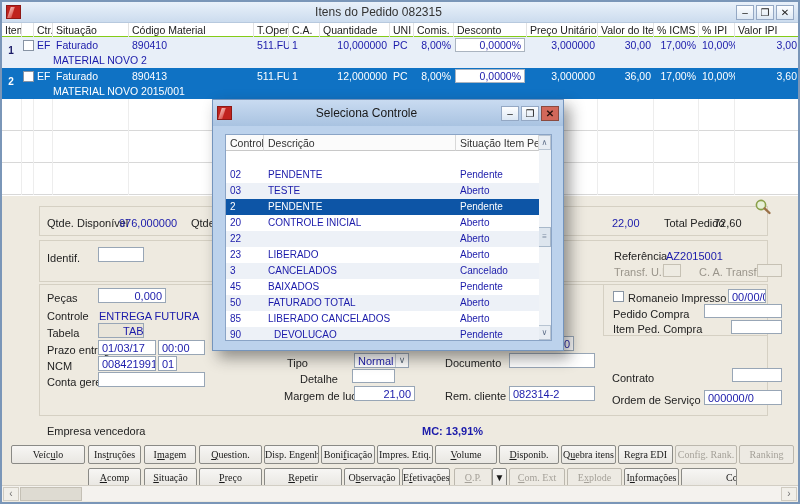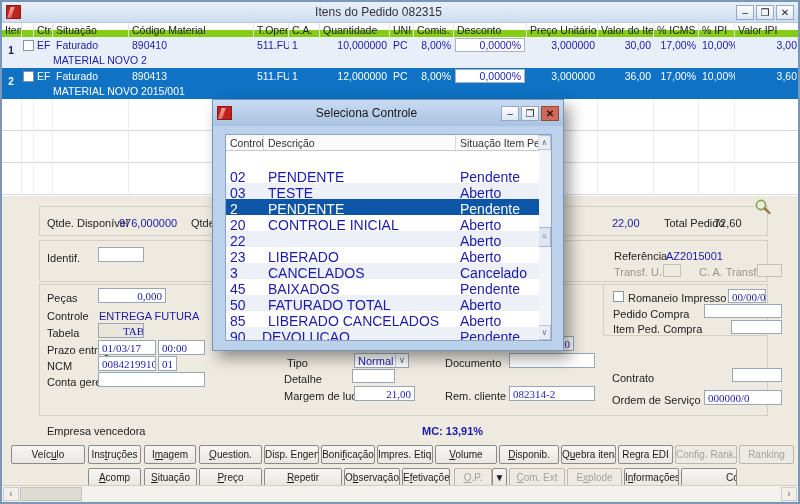--- a/index.html
+++ b/index.html
@@ -12,75 +12,75 @@
   .appicon { width:15px; height:14px; margin-left:4px; background:#c0231e; border:1px solid #8e1815; position:relative; flex:0 0 auto;}
   .appicon:before{content:""; position:absolute; left:2px; top:1px; width:4px; height:11px; background:linear-gradient(120deg,#f4b9b4,#d9534c); transform:skewX(-18deg);}
   .ttitle { flex:1; text-align:center; font-size:12px; color:#333; }
   .wbtns { display:flex; gap:2px; margin-right:4px; }
   .wbtn { width:18px; height:15px; border:1px solid #94a8c4; background:linear-gradient(#fdfeff,#dde8f4);
           font-size:10px; line-height:13px; text-align:center; color:#222; }
   .wbtn.close-red { background:#d2685a; border-color:#8a4a40; color:#2a120e; font-weight:bold; }
 
   
   .tablewrap { position:absolute; left:0; top:21px; width:796px; height:173px; background:#fff; font-size:10.5px; overflow:hidden;}
-  .thead { position:absolute; left:0; top:0; width:798px; height:14px; background:#fff; border-bottom:7px solid #84cc16; }
+  .thead { position:absolute; left:0; top:0; width:798px; height:14px; background:#fff; border-bottom:1px solid #84cc16; }
   .th { position:absolute; top:0; height:14px; padding:1px 0 0 3px; color:#222; border-right:1px solid #e2e2e2; overflow:hidden; white-space:nowrap;}
   .trow { position:absolute; left:0; width:798px; height:31px; background:#e8eff8; color:#1a1aaa; }
   .trow.sel { background:#0f72c4; color:#fff; }
   .tc { position:absolute; top:1px; height:14px; padding:1px 3px 0 3px; white-space:nowrap; overflow:hidden; }
   .tc.r { text-align:right; }
   .titemnum { position:absolute; left:0; top:8px; width:18px; text-align:center; font-weight:bold; font-size:10px; }
   .trow .titemnum { color:#1a1a66; } .trow.sel .titemnum { color:#fff; }
   .tchk { position:absolute; top:3px; width:11px; height:11px; background:#fff; border:1px solid #8894a4; }
   .tdesc { position:absolute; left:51px; top:17px; height:13px; white-space:nowrap; }
   .tedit { position:absolute; top:1px; height:14px; background:#fff; border:1px solid #aab4c0; color:#1a1aaa; text-align:right; padding:0 3px; }
   .erow { position:absolute; left:0; width:798px; height:32px; border-bottom:1px solid #d8d8d8; background:#fff; }
   .ecell { position:absolute; top:0; height:32px; border-right:1px solid #ededed; }
 
   
   .form { position:absolute; left:0; top:194px; width:796px; height:306px; background:#eeeae0; }
   .gbox { position:absolute; border:1px solid #d5d0c3; }
   .lbl { position:absolute; font-size:11px; color:#222; white-space:nowrap; }
   .lbl.dis { color:#9a958b; }
   .val { position:absolute; font-size:11px; color:#1a1aaa; white-space:nowrap; }
   .fld { position:absolute; background:#fff; border:1px solid #98a6b6; font-size:11px; color:#1a1aaa;
-         padding:1px 3px 0 3px; white-space:nowrap; overflow:hidden;font-family:Liberation Serif, serif; }
+         padding:1px 3px 0 3px; white-space:nowrap; overflow:hidden; }
   .fld.r { text-align:right; }
   .fld.c { text-align:center; }
   .fld.dis { background:#eeebe2; border-color:#c6c1b4; }
   .fld.ro { background:#e9e5da; }
   .combo { position:absolute; background:#fff; border:1px solid #98a6b6; font-size:11px; color:#1a1aaa; padding:1px 14px 0 3px; }
   .combo .ar { position:absolute; right:0; top:0; width:13px; height:100%; border-left:1px solid #c8d0d8;
                color:#5a6a7a; font-size:9px; text-align:center; line-height:13px;}
   .chkbox { position:absolute; width:11px; height:11px; background:#fff; border:1px solid #8a96a4; }
   .mc { position:absolute; font-size:11px; font-weight:bold; color:#1a1aaa; }
   .mag { position:absolute; left:752px; top:197px; width:18px; height:16px; }
 
   
   .btn { position:absolute; height:19px; background:linear-gradient(#f7f6f4,#e9e7e2); border:1px solid #8a8a86;
-         border-radius:2px; font-size:10px; color:#1a1a1a; text-align:center; line-height:17px; overflow:hidden; white-space:nowrap;}
+         border-radius:2px; font-size:10px; color:#1a1a1a; text-align:center; line-height:17px; overflow:hidden; white-space:nowrap;font-family:Liberation Serif, serif;}
   .btn.dis { color:#a5a199; border-color:#bcb8ae; background:#edeae3; }
   .btn u { text-decoration:underline; }
 
   
   .hsb { position:absolute; left:0; top:483px; width:796px; height:16px; background:#f4f2ee; border-top:1px solid #d2cec4; }
   .hsb .arr { position:absolute; top:1px; width:16px; height:14px; border:1px solid #cfcbc1; background:#f1efe9;
               color:#707070; font-size:10px; line-height:12px; text-align:center;}
   .hsb .thumb { position:absolute; left:18px; top:1px; width:62px; height:14px; background:#dedbd2; border:1px solid #c4c0b5; }
 
   
   .dialog { position:absolute; left:210px; top:97px; width:352px; height:252px; background:#bcd2ec;
             border:1px solid #7494bc; box-shadow:6px 7px 14px rgba(30,30,30,.45); z-index:100; }
   .dtbar { position:absolute; left:0; top:0; width:100%; height:26px; display:flex; align-items:center;
            background:linear-gradient(#c9dbf1,#a9c3e1); }
   .dtitle { flex:1; text-align:center; font-size:12px; color:#1a1a1a; }
   .dlist { position:absolute; left:12px; top:34px; width:327px; height:207px; background:#fff; border:1px solid #8aa4c6; overflow:hidden; }
   .dh { position:absolute; top:0; height:16px; font-size:10.5px; color:#333; padding:2px 0 0 4px;
         border-right:1px solid #d8d8d8; border-bottom:1px solid #c8c8c8; background:#fbfbfb; white-space:nowrap; overflow:hidden;}
-  .drow { position:absolute; left:0; width:313px; height:16px; color:#1a1aaa; font-size:14px; background:#fff;}
+  .drow { position:absolute; left:0; width:313px; height:16px; color:#1a1aaa; font-size:10px; background:#fff;}
   .drow.shade { background:#edf1f7; }
   .drow.sel { background:#0d55a6; color:#fff; }
   .dc { position:absolute; top:2px; height:13px; padding-left:4px; white-space:nowrap; overflow:hidden; }
   .dsb { position:absolute; right:0; top:0; width:14px; height:100%; background:#f0f3f7; border-left:1px solid #c8d0da; }
   .dsb .sbtn { position:absolute; left:0; width:13px; height:15px; background:#e8edf3; border:1px solid #b8c4d2;
                color:#60708a; font-size:8px; text-align:center; line-height:13px; }
   .dsb .sthumb { position:absolute; left:0; top:92px; width:13px; height:20px; background:#dde5ee; border:1px solid #a8b8ca;
                  color:#7a8aa0; font-size:8px; text-align:center; line-height:18px;}
   .fragzero { position:absolute; left:522px; top:334px; width:50px; height:15px; z-index:5; }
 </style>
@@ -259,21 +259,21 @@
   <div class="lbl" style="left:45px; top:374px;">Conta gerencial</div>
   <div class="fld" style="left:96px; top:370px; width:107px; height:15px;"></div>
 
   <div class="lbl" style="left:285px; top:355px;">Tipo</div>
   <div class="combo" style="left:352px; top:351px; width:55px; height:15px;">
     <span>Normal</span>
     <span class="ar">∨</span>
   </div>
   <div class="lbl" style="left:443px; top:355px;">Documento</div>
   <div class="fld" style="left:507px; top:351px; width:86px; height:15px;"></div>
-  <div class="lbl" style="left:282px; top:371px;">Detalhe</div>
+  <div class="lbl" style="left:298px; top:371px;">Detalhe</div>
   <div class="fld" style="left:350px; top:367px; width:43px; height:14px;"></div>
   <div class="lbl" style="left:282px; top:388px;">Margem de lucro</div>
   <div class="fld r" style="left:352px; top:384px; width:61px; height:15px;">21,00</div>
   <div class="lbl" style="left:443px; top:388px;">Rem. cliente</div>
   <div class="fld" style="left:507px; top:384px; width:86px; height:15px;">082314-2</div>
   <div class="fld r fragzero">0</div>
 
   <div class="chkbox" style="left:611px; top:289px;"></div>
   <div class="lbl" style="left:626px; top:290px;">Romaneio Impresso</div>
   <div class="fld c" style="left:726px; top:287px; width:38px; height:14px;">00/00/00</div>
@@ -391,19 +391,19 @@
           <div class="dc" style="left: 38px; width: 192px;">FATURADO TOTAL</div>
           <div class="dc" style="left: 230px; width: 83px;">Aberto</div>
         </div>
         <div class="drow" style="top: 176px;">
           <div class="dc" style="left: 0px; width: 38px;">85</div>
           <div class="dc" style="left: 38px; width: 192px;">LIBERADO CANCELADOS</div>
           <div class="dc" style="left: 230px; width: 83px;">Aberto</div>
         </div>
         <div class="drow shade" style="top: 192px;">
           <div class="dc" style="left: 0px; width: 38px;">90</div>
-          <div class="dc" style="left: 32px; width: 192px;">DEVOLUCAO</div>
+          <div class="dc" style="left: 44px; width: 192px;">DEVOLUCAO</div>
           <div class="dc" style="left: 230px; width: 83px;">Pendente</div>
         </div>
       </div>
   </div>
 
 </div>
 
 </body></html>

